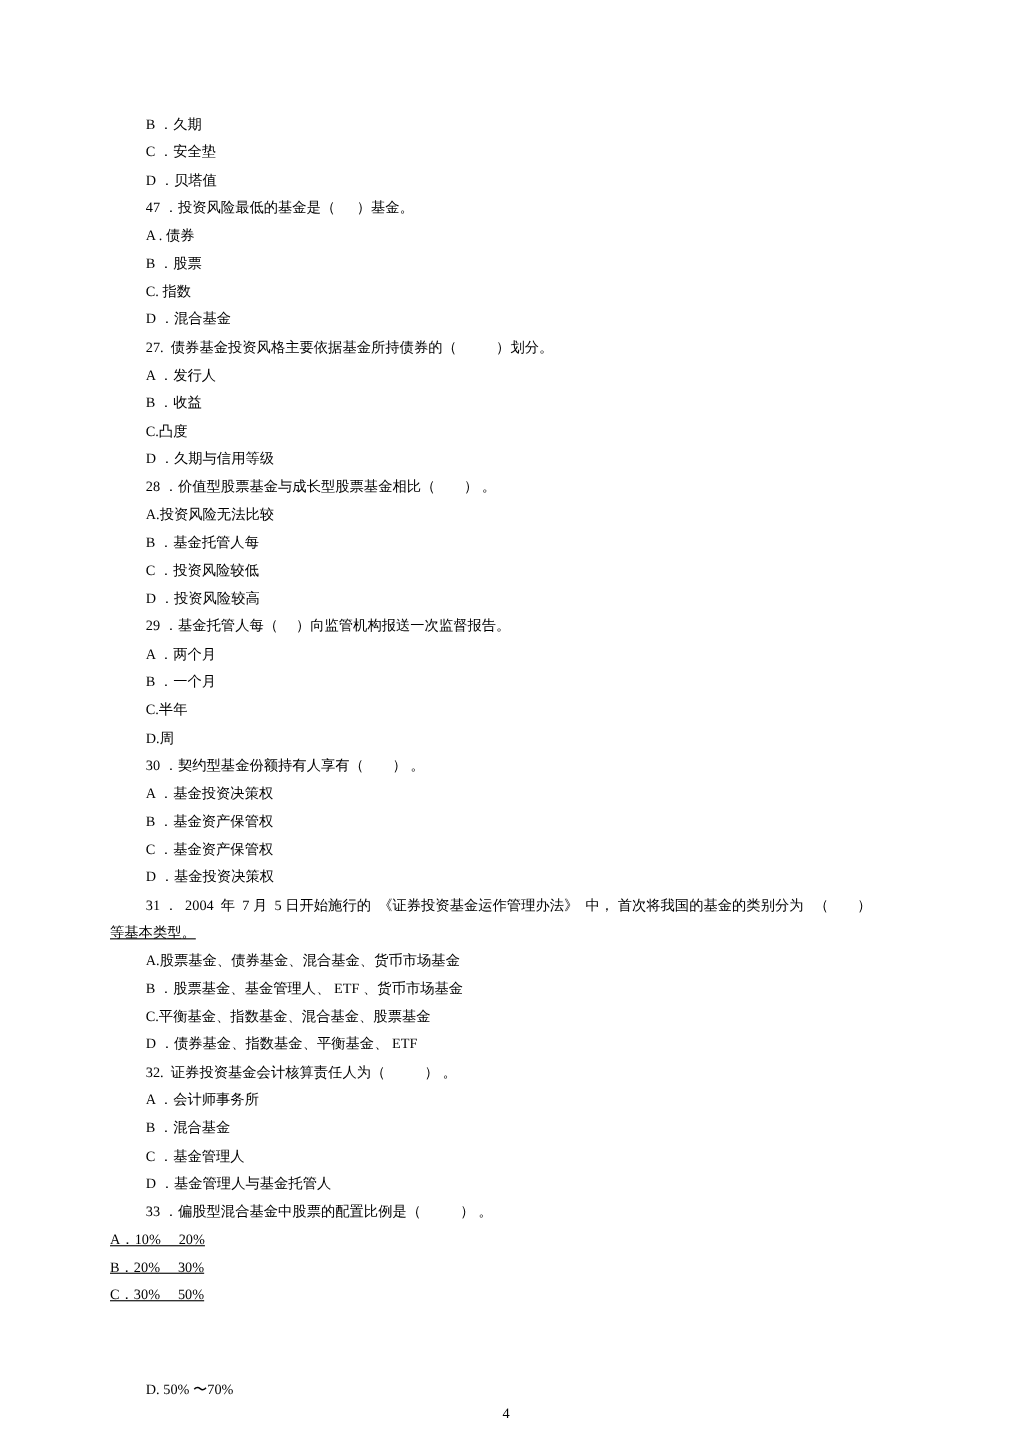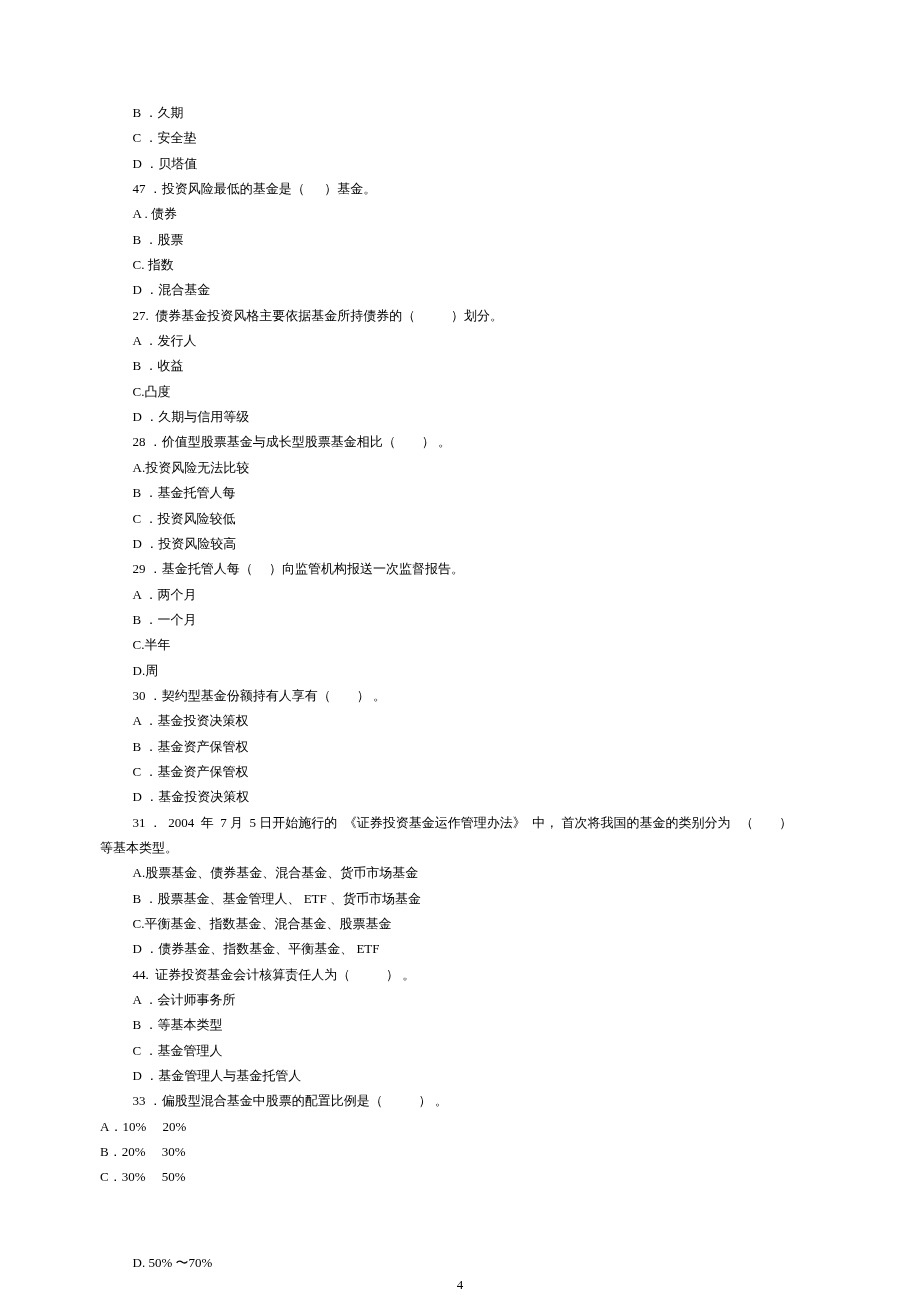--- a/index.html
+++ b/index.html
@@ -18,20 +18,21 @@
       line-height: 1.95;
       position: relative;
     }
     .line {
       text-indent: 2.5em;
       white-space: pre-wrap;
     }
     .line-flush {
       text-indent: 0;
       white-space: pre-wrap;
+      text-decoration: underline;
     }
     .gap {
       height: 60px;
     }
     .page-num {
       position: absolute;
       left: 0;
       right: 0;
       text-align: center;
       bottom: 18px;
@@ -75,23 +76,23 @@
 <div class="line">C ．基金资产保管权</div>
 <div class="line">D ．基金投资决策权</div>
 
 <div class="line">31 ．  2004  年  7 月  5 日开始施行的  《证券投资基金运作管理办法》  中， 首次将我国的基金的类别分为   （        ）</div>
 <div class="line-flush">等基本类型。</div>
 <div class="line">A.股票基金、债券基金、混合基金、货币市场基金</div>
 <div class="line">B ．股票基金、基金管理人、 ETF 、货币市场基金</div>
 <div class="line">C.平衡基金、指数基金、混合基金、股票基金</div>
 <div class="line">D ．债券基金、指数基金、平衡基金、 ETF</div>
 
-<div class="line">44.  证券投资基金会计核算责任人为（           ） 。</div>
+<div class="line">32.  证券投资基金会计核算责任人为（           ） 。</div>
 <div class="line">A ．会计师事务所</div>
-<div class="line">B ．等基本类型</div>
+<div class="line">B ．混合基金</div>
 <div class="line">C ．基金管理人</div>
 <div class="line">D ．基金管理人与基金托管人</div>
 
 <div class="line">33 ．偏股型混合基金中股票的配置比例是（           ） 。</div>
 <div class="line-flush">A．10%     20%</div>
 <div class="line-flush">B．20%     30%</div>
 <div class="line-flush">C．30%     50%</div>
 
 <div class="gap"></div>
 

